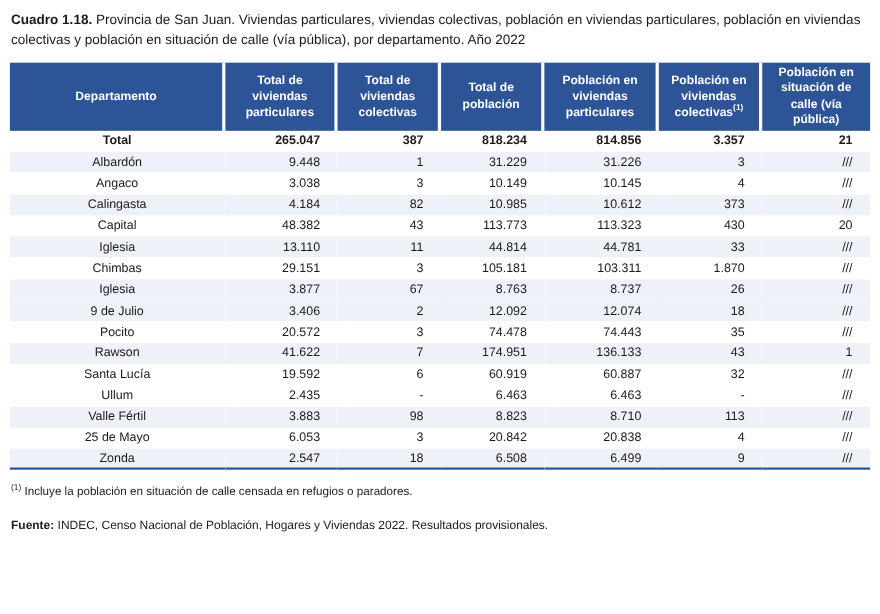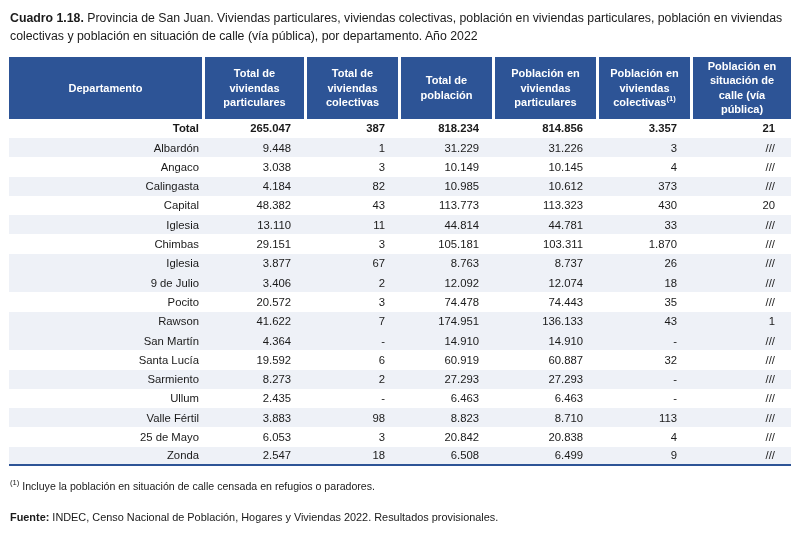--- a/index.html
+++ b/index.html
@@ -84,21 +84,21 @@
     height: 19.3px;
     padding: 0 6px 0 4px;
     vertical-align: middle;
     font-size: 11.3px;
     color: #1a1a1a;
     border: none;
     box-sizing: border-box;
     white-space: nowrap;
   }
   table.data tbody td.dep {
-    text-align: right;
+    text-align: center;
     padding-left: 5px;
   }
   table.data tbody td.num {
     text-align: right;
     padding-right: 16px;
   }
   table.data tbody tr.total td {
     font-weight: bold;
     background: #ffffff;
   }
@@ -292,45 +292,27 @@
           </tr>
           <tr class="stripe">
             <td class="dep">Rawson</td>
             <td class="num">41.622</td>
             <td class="num">7</td>
             <td class="num">174.951</td>
             <td class="num">136.133</td>
             <td class="num">43</td>
             <td class="num">1</td>
           </tr>
-          <tr class="stripe">
-            <td class="dep">San Martín</td>
-            <td class="num">4.364</td>
-            <td class="num">-</td>
-            <td class="num">14.910</td>
-            <td class="num">14.910</td>
-            <td class="num">-</td>
-            <td class="num">///</td>
-          </tr>
           <tr class="plain">
             <td class="dep">Santa Lucía</td>
             <td class="num">19.592</td>
             <td class="num">6</td>
             <td class="num">60.919</td>
             <td class="num">60.887</td>
             <td class="num">32</td>
-            <td class="num">///</td>
-          </tr>
-          <tr class="stripe">
-            <td class="dep">Sarmiento</td>
-            <td class="num">8.273</td>
-            <td class="num">2</td>
-            <td class="num">27.293</td>
-            <td class="num">27.293</td>
-            <td class="num">-</td>
             <td class="num">///</td>
           </tr>
           <tr class="plain">
             <td class="dep">Ullum</td>
             <td class="num">2.435</td>
             <td class="num">-</td>
             <td class="num">6.463</td>
             <td class="num">6.463</td>
             <td class="num">-</td>
             <td class="num">///</td>

